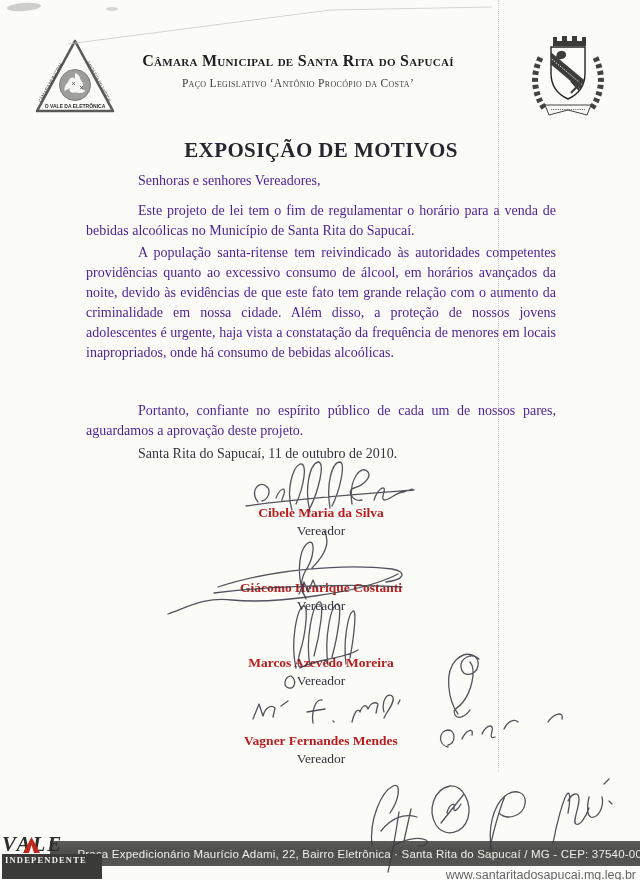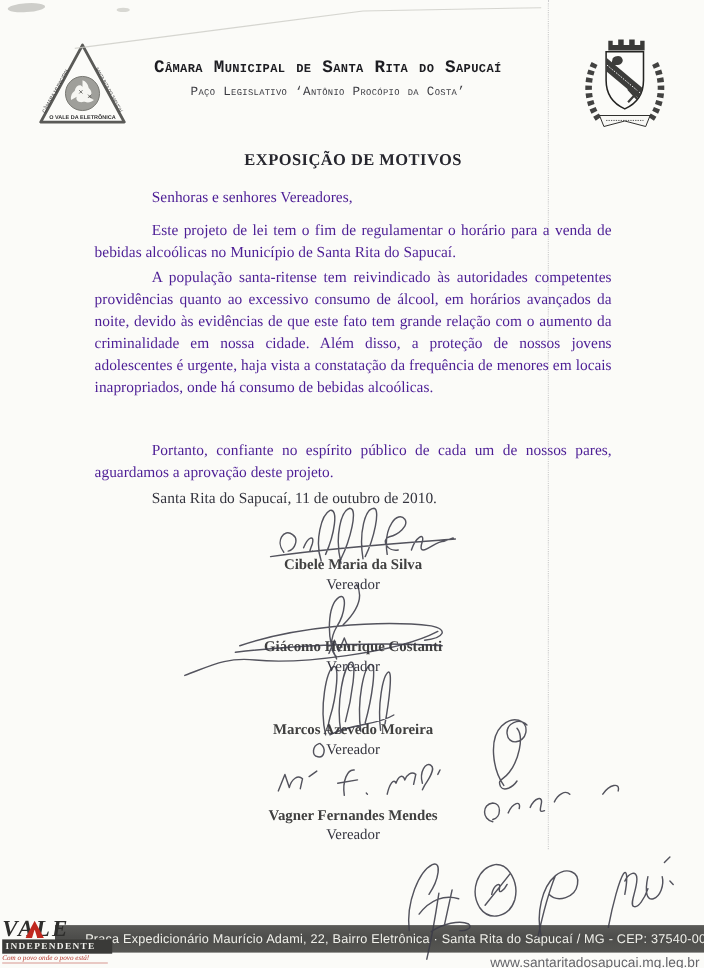--- a/index.html
+++ b/index.html
@@ -3,37 +3,37 @@
 <meta charset="utf-8">
 <style>
   * { margin:0; padding:0; box-sizing:border-box; }
   body { background:#888; font-family:"Liberation Serif", serif; }
   .page {
     position:relative; width:640px; height:880px; margin:0 auto;
     background:#fbfbf8; overflow:hidden; color:#34343e;
   }
   
   .hdr-title-block { position:absolute; left:108px; top:52px; width:380px; text-align:center;
-    font-family:Liberation Mono, monospace; }
+    font-family:Liberation Serif, serif; }
   .hdr-title { font-size:16px; font-weight:bold; font-variant:small-caps; letter-spacing:.3px;
     color:#1d1d22; white-space:nowrap; }
   .hdr-subtitle { margin-top:7px; font-size:11.5px; font-variant:small-caps; letter-spacing:.3px;
     color:#3c3c42; white-space:nowrap; }
   .logo-left { position:absolute; left:28px; top:34px; }
   .logo-right { position:absolute; left:526px; top:28px; }
   
   .doc-heading { position:absolute; left:86px; top:138px; width:470px; text-align:center;
-    font-size:15px; font-weight:bold; letter-spacing:.4px; color:#26262e; }
+    font-size:21px; font-weight:bold; letter-spacing:.4px; color:#26262e; }
   .para { position:absolute; left:86px; width:470px; font-size:14px; line-height:20px;
     text-align:justify; text-indent:52px; color:#4c1d95; }
   .para.nojust { text-align:left; }
   .dateline { position:absolute; left:138px; top:446px; font-size:14px; color:#34343e; }
   
   .sig { position:absolute; left:86px; width:470px; text-align:center; }
-  .sig-name { font-size:13.5px; font-weight:bold; color:#404040; }
+  .sig-name { font-size:13.5px; font-weight:bold; color:#b91c1c; }
   .sig-role { font-size:13.5px; color:#34343e; margin-top:2px; }
   .sig-ink { position:absolute; left:0; top:0; pointer-events:none; z-index:6; }
   
   .fold-line { position:absolute; left:498px; top:0; height:772px; width:0;
     border-left:1px dotted rgba(128,128,138,.38); z-index:1; }
   .artifacts { position:absolute; left:0; top:0; pointer-events:none; z-index:1; }
   
   .footer-bar { position:absolute; left:50px; top:841px; width:590px; height:25px;
     background:linear-gradient(180deg,#5b5b58 0%,#4d4d4b 45%,#565653 100%); z-index:3;
     display:flex; align-items:center; justify-content:center; }
@@ -44,21 +44,21 @@
   
   .vale { position:absolute; left:2px; top:834px; width:106px; z-index:7;
     font-family:Liberation Serif, serif; }
   .vale-brand { position:relative; font-size:21px; font-weight:bold; font-style:italic;
     color:#2e2e2c; letter-spacing:2px; line-height:20px; }
   .vale-tri { position:absolute; left:21px; top:3px; width:17px; height:16px;
     background:#c0281e; clip-path:polygon(50% 0,100% 100%,0 100%); }
   .vale-tri-notch { position:absolute; left:27px; top:11px; width:5px; height:8px;
     background:#fbfbf8; clip-path:polygon(50% 0,100% 100%,0 100%); }
   .vale-sub { background:#3a3a38; color:#f2f2ee; font-size:8.5px; font-weight:bold;
-    letter-spacing:1.2px; padding:1px 3px 2px; width:100px; }
+    letter-spacing:1.2px; padding:1px 3px 14px; width:100px; }
   .vale-tagline { margin-top:1px; font-size:6.5px; font-style:italic; color:#b5342a;
     border-bottom:1px solid rgba(181,52,42,.5); width:96px; }
 </style>
 </head>
 <body>
 
 <div class="page">
 
   <svg class="artifacts" width="640" height="60">
     <ellipse cx="24" cy="7" rx="17" ry="4" fill="#aaaaa4" opacity="0.55" transform="rotate(-4 24 7)"></ellipse>

